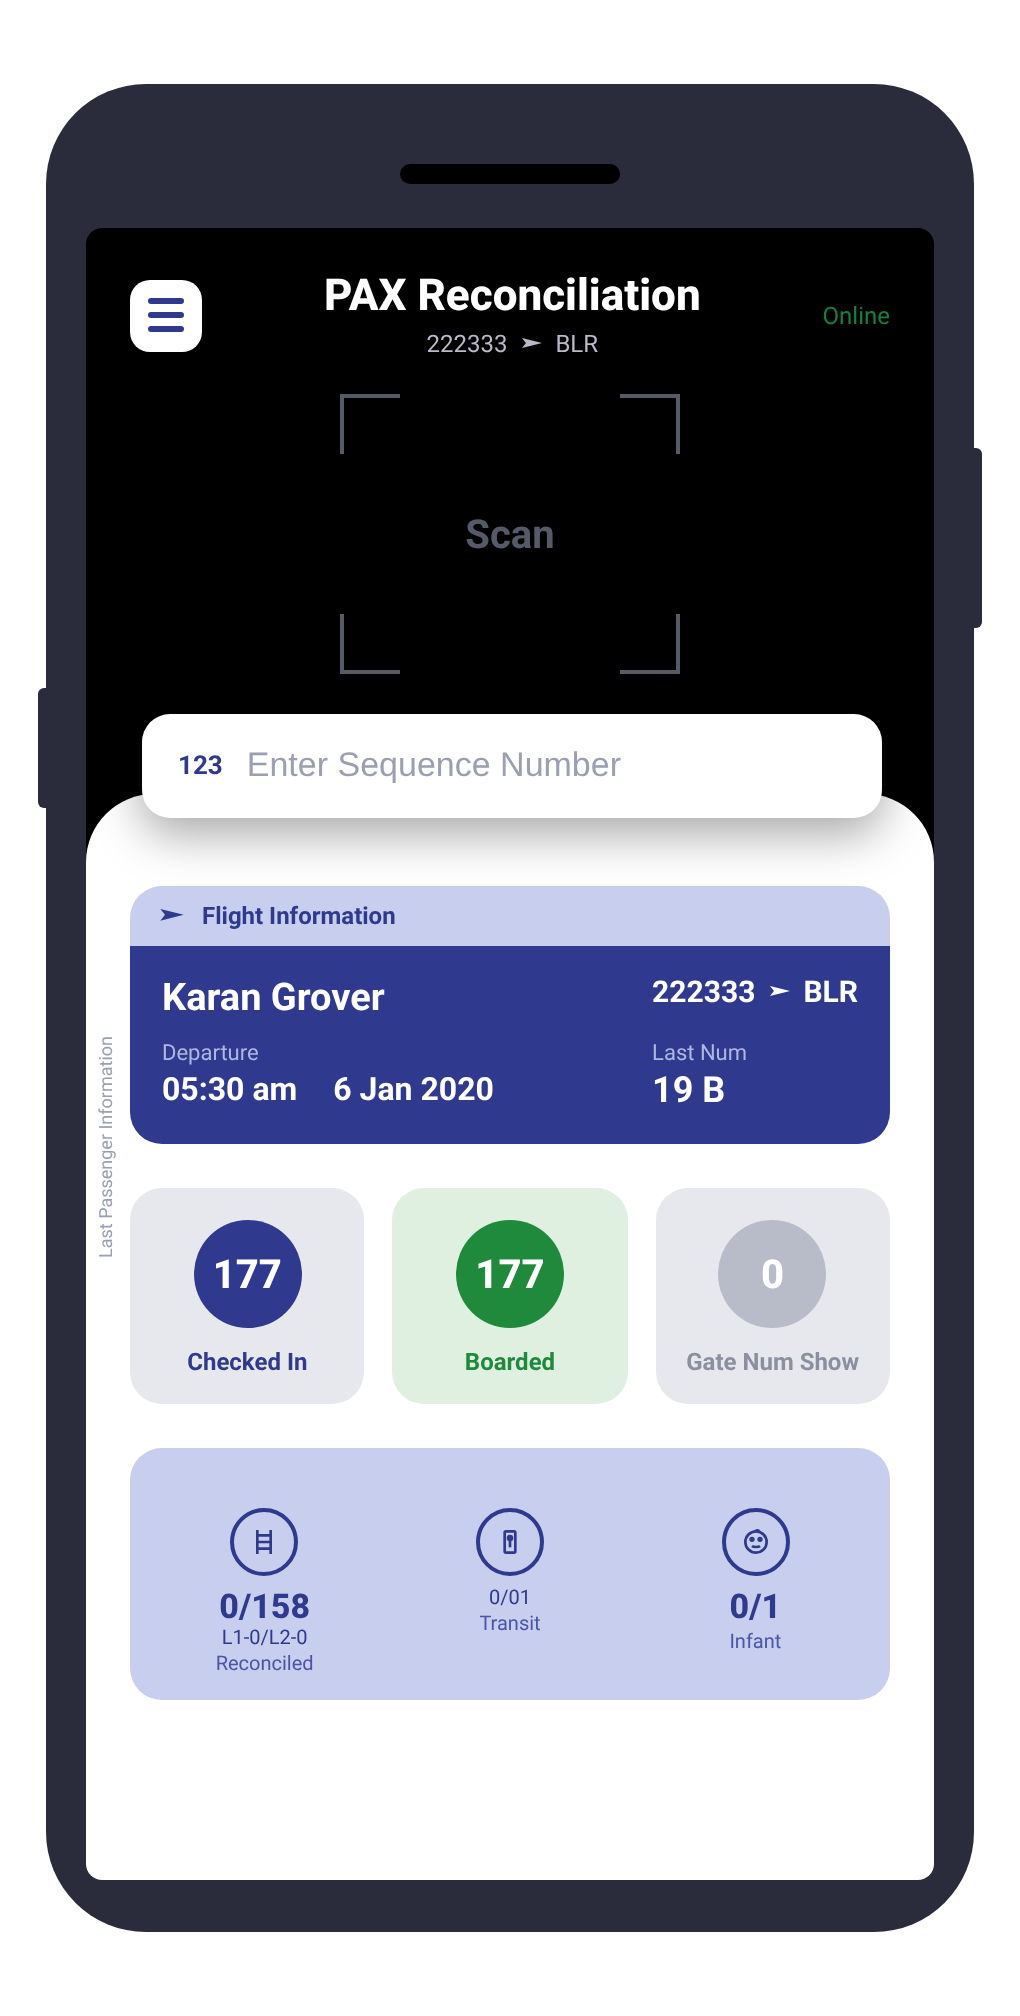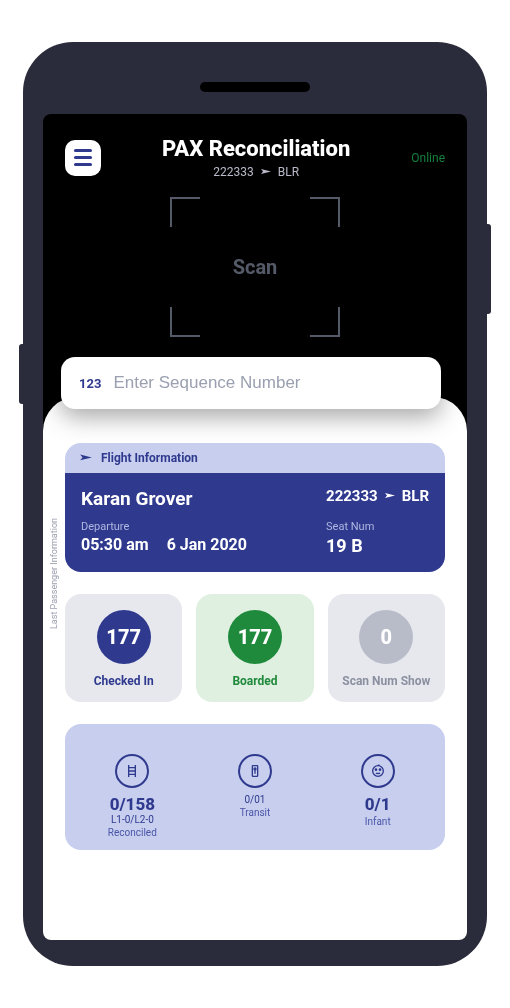--- a/index.html
+++ b/index.html
@@ -113,21 +113,21 @@
   }
   .sheet-shadow {
     position: absolute;
     top: 46px; left: 8px; right: 8px; height: 40px;
     background: radial-gradient(ellipse at center, rgba(0,0,0,0.25), transparent 70%);
   }
 
   
   .search-bar {
     position: absolute;
-    top: 0; left: 18px; right: 26px;
+    top: 0; left: 28px; right: 26px;
     height: 52px;
     background: #fff;
     border-radius: 14px;
     box-shadow: 0 8px 24px rgba(0,0,0,0.35);
     display: flex; align-items: center;
     padding: 0 18px;
     gap: 12px;
     z-index: 2;
   }
   .prefix123 { color:#2f3a8f; font-weight:700; font-size: 13px;}
@@ -296,38 +296,38 @@
               </div>
             </div>
             <div>
               <div class="label">Departure</div>
               <div class="value dep-row">
                 <span>05:30 am</span>
                 <span>6 Jan 2020</span>
               </div>
             </div>
             <div class="flight-right">
-              <div class="label">Seat Num</div>
+              <div class="label">Last Num</div>
               <div class="value seat">19 B</div>
             </div>
           </div>
         </div>
 
         <div class="tile-row">
           <div class="tile tile1">
             <div class="circle">177</div>
             <div class="tlabel">Checked In</div>
           </div>
           <div class="tile tile2">
             <div class="circle">177</div>
             <div class="tlabel">Boarded</div>
           </div>
           <div class="tile tile3">
             <div class="circle">0</div>
-            <div class="tlabel">Scan Num Show</div>
+            <div class="tlabel">Gate Num Show</div>
           </div>
         </div>
 
         <div class="detail-row">
           <div class="ditem">
             <div class="dicon">
               <svg width="16" height="16" viewBox="0 0 24 24" fill="none" stroke="#2f3a8f" stroke-width="2">
                   <path d="M7 3v18M17 3v18M7 7h10M7 12h10M7 17h10"></path>
                 </svg>
             </div>

